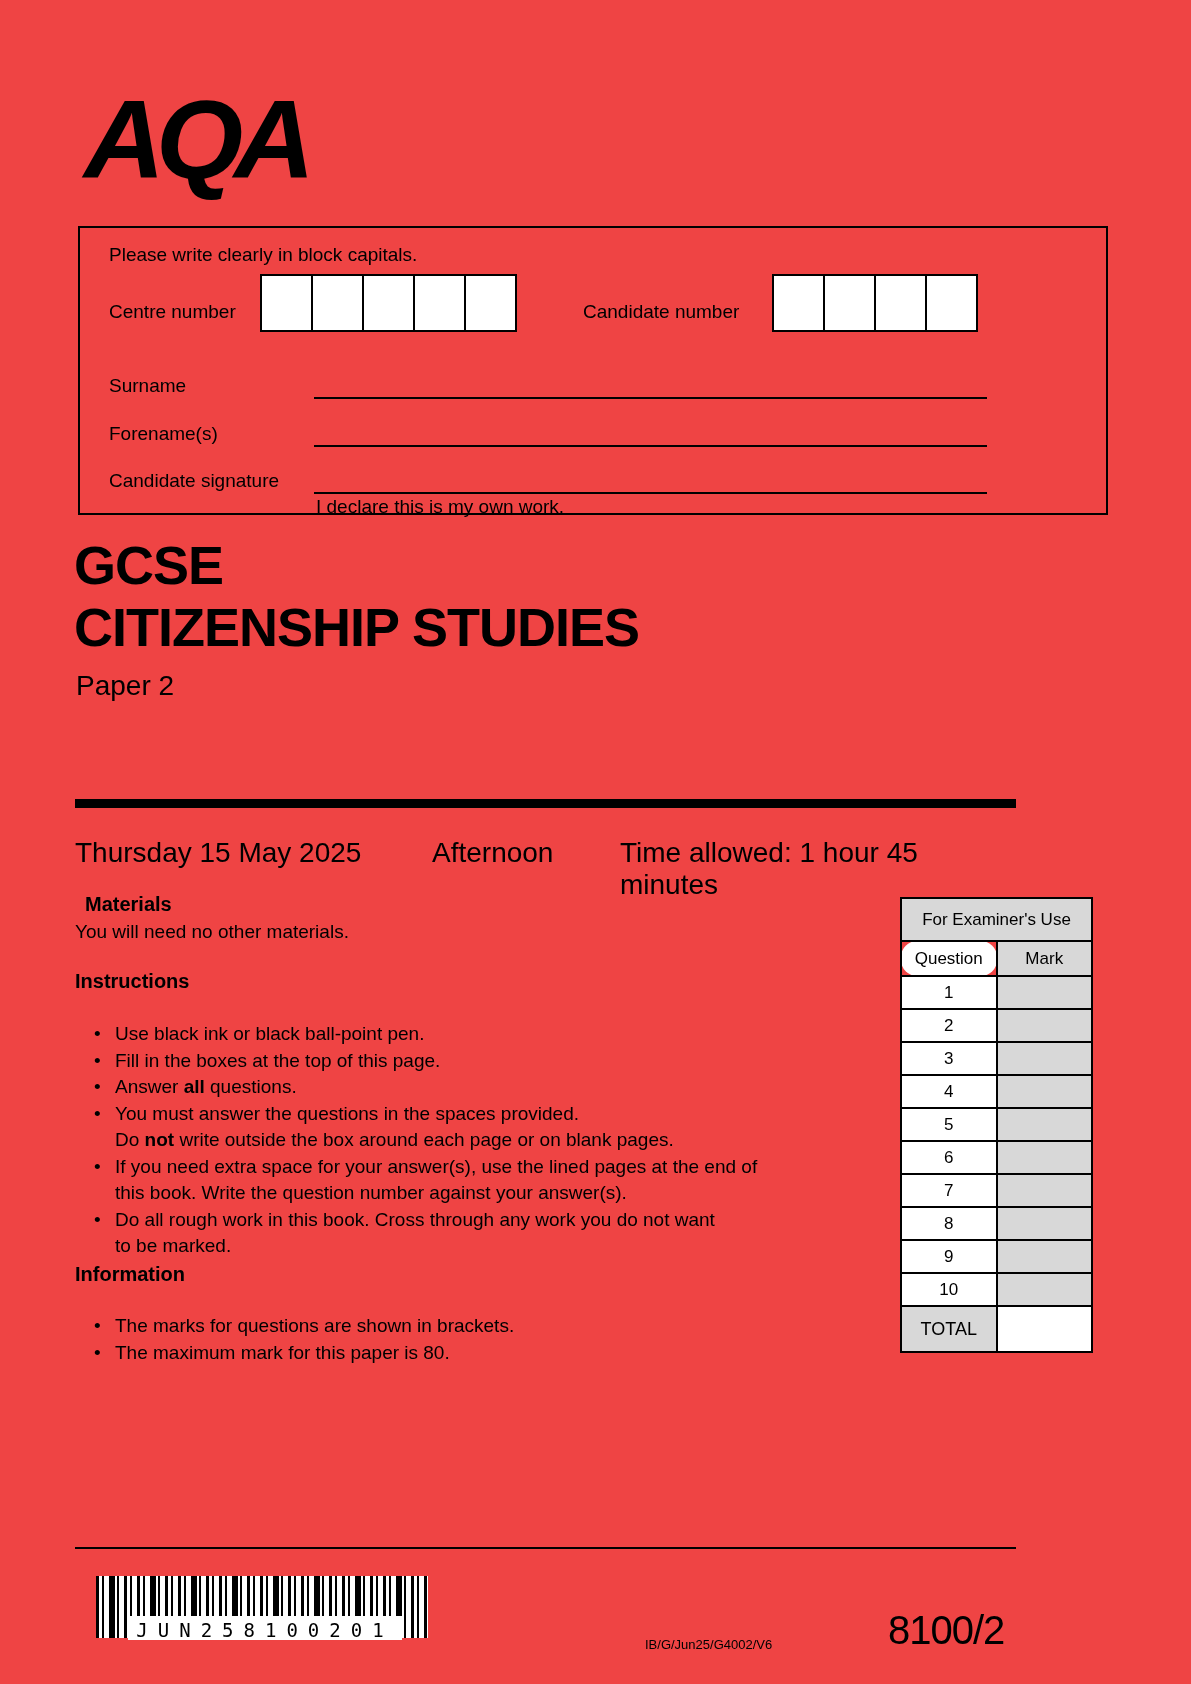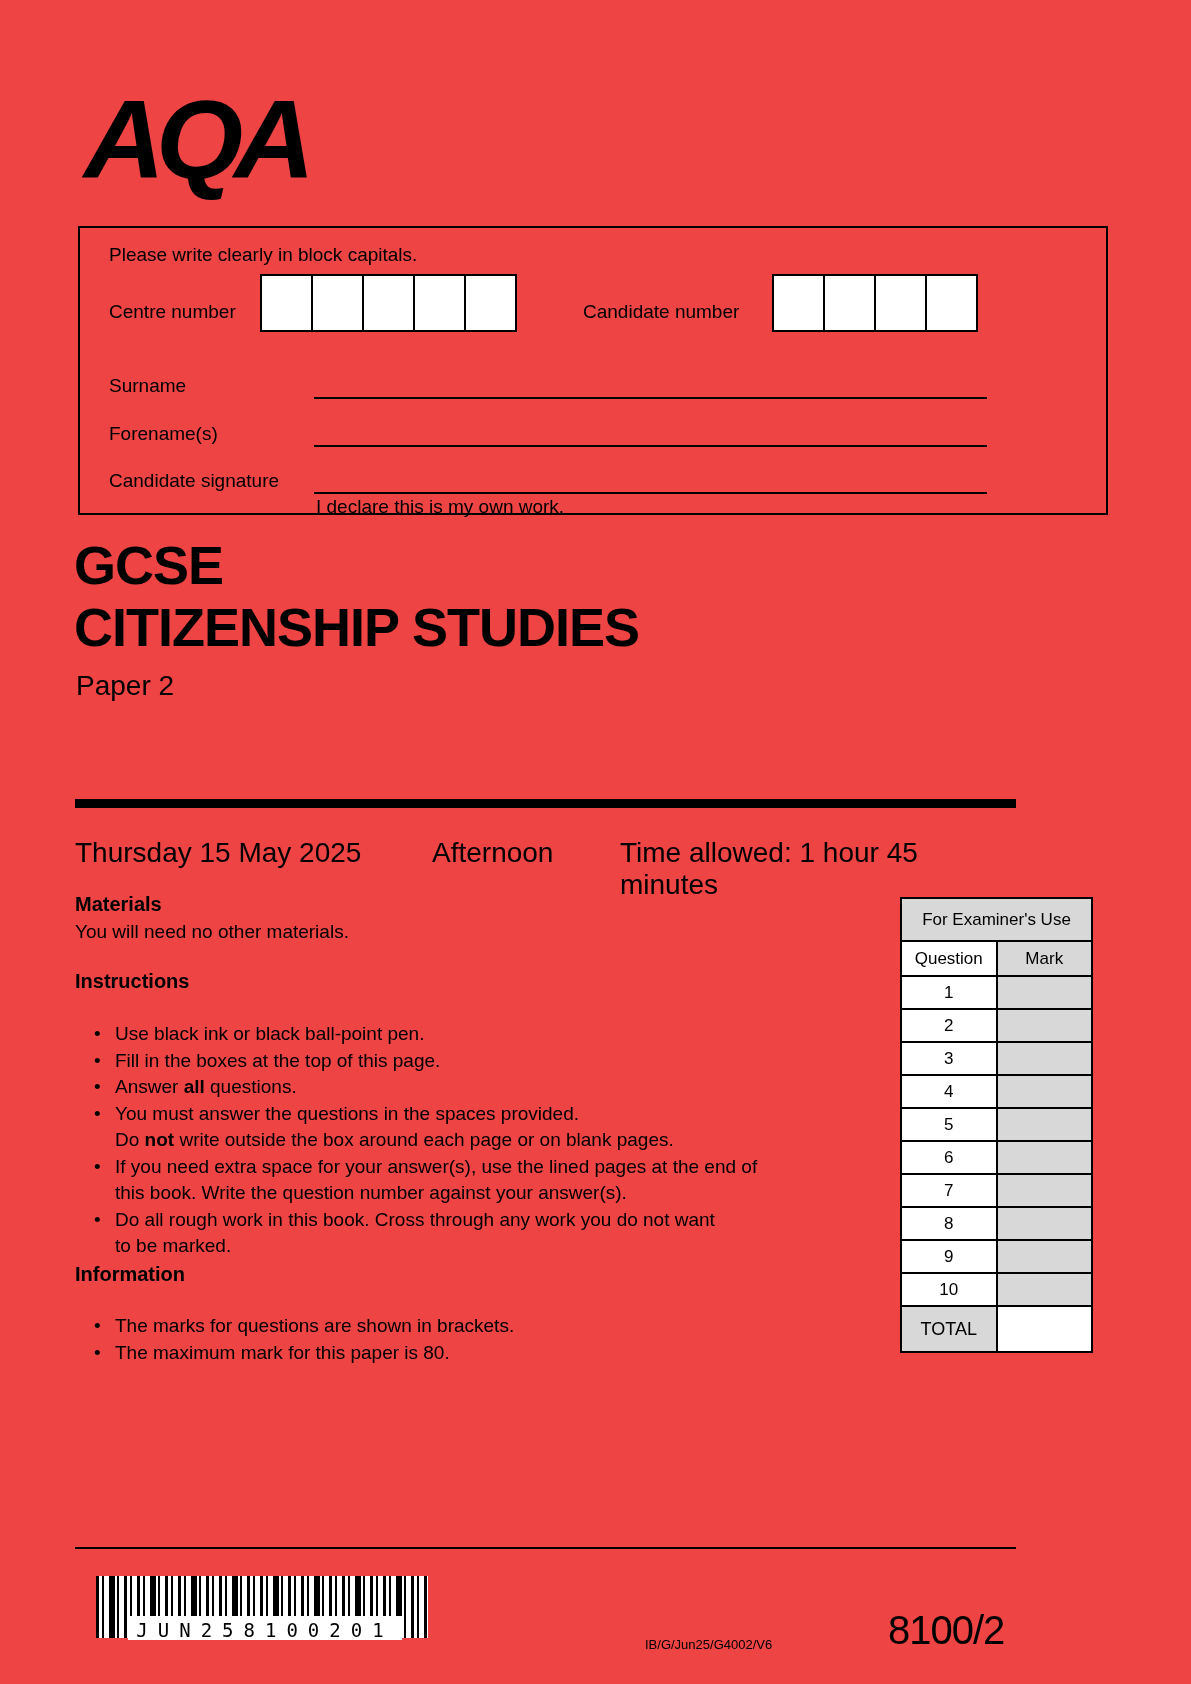--- a/index.html
+++ b/index.html
@@ -38,37 +38,37 @@
   .thick-rule { position:absolute; left:75px; top:799px; width:941px; height:9px; background:#000; }
 
   
   .session { position:absolute; left:75px; top:837px; width:941px; font-size:28px; }
   .session .date { position:absolute; left:0; }
   .session .tod  { position:absolute; left:357px; }
   .session .allowed { position:absolute; left:545px; }
 
   
   .h-small { font-size:20px; font-weight:700; }
-  .materials-h    { position:absolute; left:75px; top:893px; }
+  .materials-h    { position:absolute; left:85px; top:893px; }
   .materials-body { position:absolute; left:75px; top:921px; font-size:19px; }
   .instructions-h { position:absolute; left:75px; top:970px; }
   .information-h  { position:absolute; left:75px; top:1263px; }
   ul.bullets { position:absolute; left:75px; width:745px; list-style:none;margin-top:22px; }
   .instructions-list { top:999px; }
   .information-list  { top:1291px; }
   ul.bullets li { position:relative; padding-left:40px; font-size:19px; line-height:26.5px;
                   white-space:pre-line; }
   ul.bullets li::before { content:"\2022"; position:absolute; left:19px; top:0; font-size:19px; }
 
   
   .examiner { position:absolute; left:900px; top:897px; width:193px; border-collapse:collapse;
               table-layout:fixed; text-align:center; }
   .examiner th, .examiner td { border:2px solid #000; font-weight:400; }
   .e-title { height:43px; background:#d8d8d8; font-size:17px; }
-  .q-head  { height:35px; font-size:17px; background:#fff; }
+  .q-head  { height:35px; font-size:17px; background:#fff;border-radius:16px; }
   .m-head  { height:35px; font-size:17px; background:#d8d8d8; }
   .q-cell  { height:33px; font-size:17px; background:#fff; }
   .m-cell  { background:#d8d8d8; }
   .t-label { height:46px; background:#d8d8d8; font-size:18px; font-weight:700; }
   .t-mark  { background:#fff; }
 
   
   .thin-rule { position:absolute; left:75px; top:1547px; width:941px; height:2px; background:#000; }
   .barcode { position:absolute; left:96px; top:1576px; width:332px; height:62px; }
   .barcode .bars { position:absolute; inset:0;

